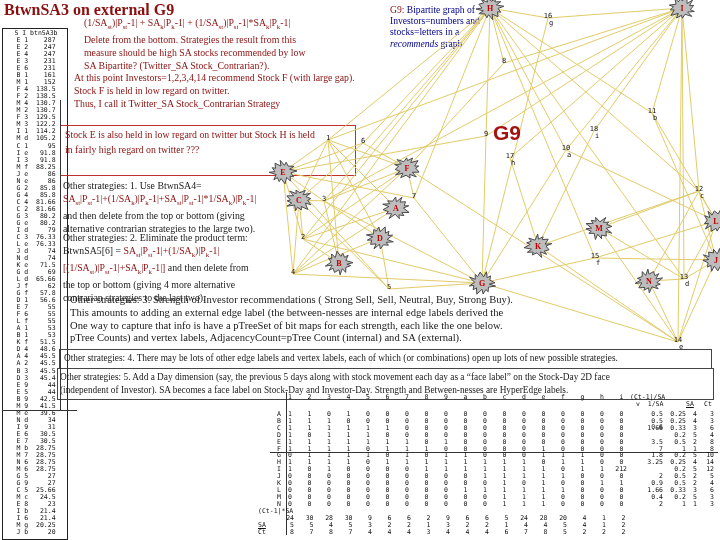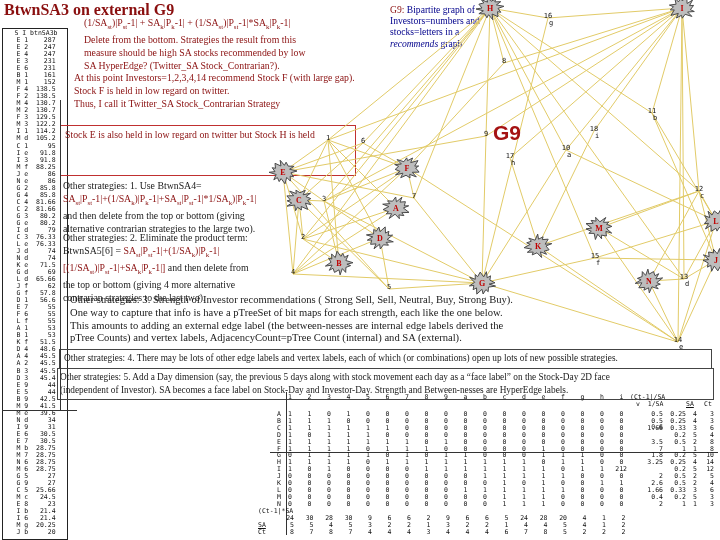--- a/index.html
+++ b/index.html
@@ -107,48 +107,49 @@
 M g  20.25
 J b     20</pre>
   </div>
 
 
   <div id="blocks">
       <div class="blk" style="left: 84px; top: 16px; font-size: 9.8px; line-height: 13px; color: rgb(138, 15, 15);">
         <div><span>(1/SA<sub>st</sub>)|P<sub>st</sub>-1| + SA<sub>k</sub>|P<sub>k</sub>-1| + (1/SA<sub>st</sub>)|P<sub>st</sub>-1|*SA<sub>k</sub>|P<sub>k</sub>-1|</span></div>
         <div><span>Delete from the bottom.  Strategies the result from this</span></div>
         <div><span>measure should be high SA stocks recommended by low</span></div>
-        <div><span>SA HyperEdge? (Twitter_SA Stock_Contrarian?).</span></div>
+        <div><span>SA Bipartite? (Twitter_SA Stock_Contrarian?).</span></div>
       </div>
       <div class="blk" style="left: 74px; top: 71px; font-size: 9.8px; line-height: 13px; color: rgb(138, 15, 15);">
         <div><span>At this point Investors=1,2,3,4,14 recommend Stock F (with large gap).</span></div>
         <div><span>Stock F is held in low regard on twitter.</span></div>
         <div><span>Thus, I call it Twitter_SA Stock_Contrarian Strategy</span></div>
       </div>
       <div class="boxline" style="left: 60px; top: 125px; width: 294px; height: 49px; border: 1px solid rgb(192, 48, 48);"></div>
       <div class="blk" style="left: 65px; top: 128px; font-size: 9.8px; line-height: 14.5px; color: rgb(138, 15, 15);">
         <div><span>Stock E is also held in low regard on twitter but Stock H is held</span></div>
+        <div><span>in fairly high regard on twitter ???</span></div>
       </div>
       <div class="blk" style="left: 63px; top: 179px; font-size: 9.8px; line-height: 13px; color: rgb(26, 26, 26);">
         <div><span>Other strategies:  1.  Use BtwnSA4=</span></div>
         <div><span style="color: rgb(138, 15, 15);">SA<sub>st</sub>|P<sub>st</sub>-1|+(1/SA<sub>k</sub>)|P<sub>k</sub>-1|+SA<sub>st</sub>|P<sub>st</sub>-1|*1/SA<sub>k</sub>)|P<sub>k</sub>-1|</span></div>
         <div><span>and then delete from the top or bottom (giving</span></div>
         <div><span>alternative contrarian strategies to the large two).</span></div>
       </div>
       <div class="blk" style="left: 63px; top: 231px; font-size: 9.8px; line-height: 13px; color: rgb(26, 26, 26);">
         <div><span>Other strategies:  2.  Eliminate the product term:</span></div>
         <div><span>BtwnSA5[6] = </span><span style="color: rgb(138, 15, 15);">SA<sub>st</sub>|P<sub>st</sub>-1|+(1/SA<sub>k</sub>)|P<sub>k</sub>-1|</span></div>
         <div><span style="color: rgb(138, 15, 15);">[(1/SA<sub>st</sub>)|P<sub>st</sub>-1|+SA<sub>k</sub>|P<sub>k</sub>-1|]</span><span> and then delete from</span></div>
         <div><span>the top or bottom (giving 4 more alternative</span></div>
         <div><span>contrarian strategies to the last two).</span></div>
       </div>
       <div class="blk" style="left: 70px; top: 294px; font-size: 10.6px; line-height: 12.8px; color: rgb(26, 26, 26);">
         <div><span>Other strategies:  3.  Strength of Investor recommendations ( Strong Sell, Sell, Neutral, Buy, Strong Buy).</span></div>
+        <div><span>This amounts to adding an external edge label (the between-nesses are internal edge labels derived the</span></div>
         <div><span>One way to capture that info is have a pTreeSet of bit maps for each strength, each like the one below.</span></div>
-        <div><span>This amounts to adding an external edge label (the between-nesses are internal edge labels derived the</span></div>
         <div><span>pTree Counts) and vertex labels, AdjacencyCount=pTree Count (internal) and SA (external).</span></div>
       </div>
       <div class="boxline" style="left: 59px; top: 349px; width: 651px; height: 18px; border: 1px solid rgb(68, 68, 68);"></div>
       <div class="blk" style="left: 64px; top: 352px; font-size: 9.3px; line-height: 12.5px; color: rgb(26, 26, 26);">
         <div><span>Other strategies:  4.  There may be lots of other edge labels and vertex labels, each of which (or combinations) open up lots of new possible strategies.</span></div>
       </div>
       <div class="boxline" style="left: 57px; top: 368px; width: 655px; height: 30px; border: 1px solid rgb(68, 68, 68);"></div>
       <div class="blk" style="left: 60px; top: 371px; font-size: 9.3px; line-height: 12.8px; color: rgb(26, 26, 26);">
         <div><span>Other strategies:  5.  Add a Day dimension (say, the previous 5 days along with stock movement each day as a “face label” on the Stock-Day 2D face</span></div>
         <div><span>(independent of Investor).  SA becomes a face label on Stock-Day and Investor-Day.  Strength and Between-nesses are HyperEdge labels.</span></div>
@@ -425,21 +426,21 @@
       <span style="left: 446px; top: 480px; transform: translateX(-50%);">0</span>
       <span style="left: 465.5px; top: 480px; transform: translateX(-50%);">0</span>
       <span style="left: 485px; top: 480px; transform: translateX(-50%);">0</span>
       <span style="left: 504.5px; top: 480px; transform: translateX(-50%);">1</span>
       <span style="left: 524px; top: 480px; transform: translateX(-50%);">0</span>
       <span style="left: 543.5px; top: 480px; transform: translateX(-50%);">1</span>
       <span style="left: 563px; top: 480px; transform: translateX(-50%);">0</span>
       <span style="left: 582.5px; top: 480px; transform: translateX(-50%);">0</span>
       <span style="left: 602px; top: 480px; transform: translateX(-50%);">1</span>
       <span style="left: 621.5px; top: 480px; transform: translateX(-50%);">1</span>
-      <span style="left: 663px; top: 480px; transform: translateX(-100%);">2.6</span>
+      <span style="left: 663px; top: 480px; transform: translateX(-100%);">0.9</span>
       <span style="left: 686px; top: 480px; transform: translateX(-100%);">0.5</span>
       <span style="left: 697px; top: 480px; transform: translateX(-100%);">2</span>
       <span style="left: 714px; top: 480px; transform: translateX(-100%);">4</span>
       <span style="left: 277px; top: 486.9px;">L</span>
       <span style="left: 290px; top: 486.9px; transform: translateX(-50%);">0</span>
       <span style="left: 309.5px; top: 486.9px; transform: translateX(-50%);">0</span>
       <span style="left: 329px; top: 486.9px; transform: translateX(-50%);">0</span>
       <span style="left: 348.5px; top: 486.9px; transform: translateX(-50%);">0</span>
       <span style="left: 368px; top: 486.9px; transform: translateX(-50%);">0</span>
       <span style="left: 387.5px; top: 486.9px; transform: translateX(-50%);">0</span>

